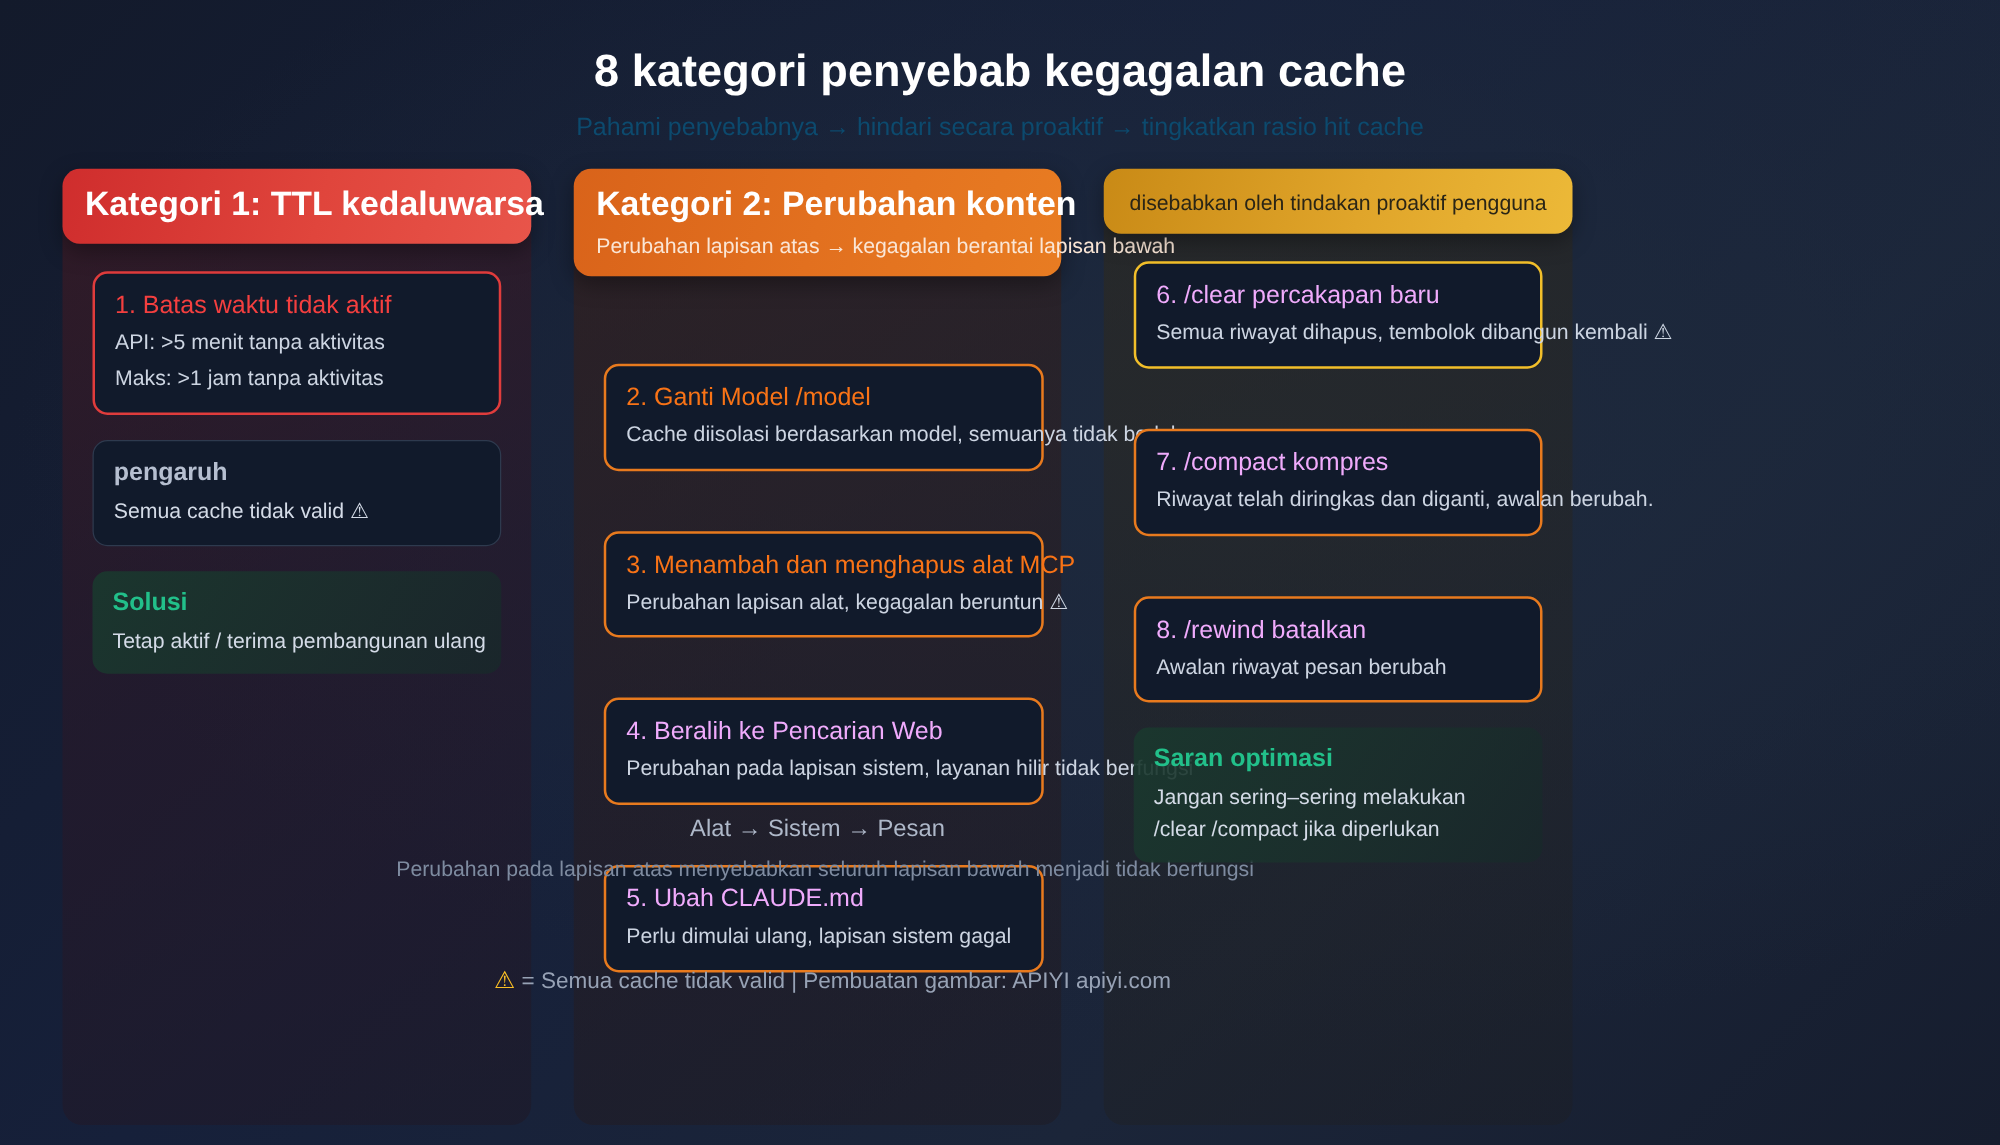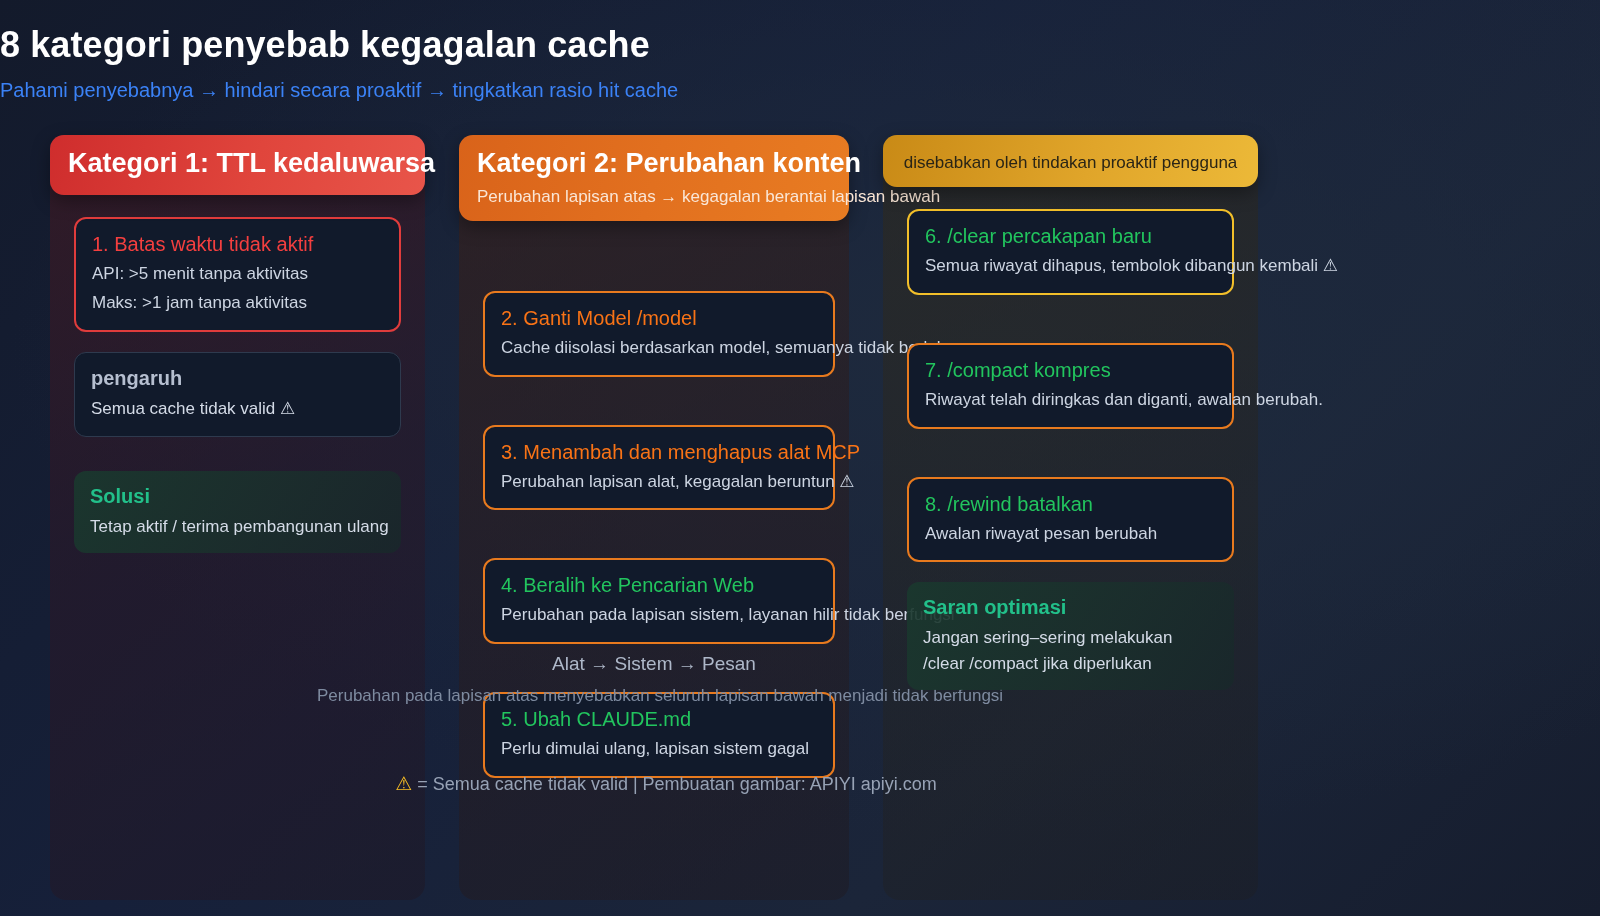--- a/index.html
+++ b/index.html
@@ -13,32 +13,32 @@
   body {
     font-family: "Liberation Sans", sans-serif;
     background:
       radial-gradient(ellipse 1400px 700px at 62% 38%, #1e2a3d 0%, rgba(30,42,61,0) 70%),
       linear-gradient(135deg, #131a2b 0%, #16203a 40%, #1b2539 70%, #161d2e 100%);
     color: #e6eaf2;
     position: relative;
   }
 
   
-  .page-head { padding-top: 24px; }
+  .page-head { text-align: center; padding-top: 36px; }
   .page-title {
     font-size: 36px;
     font-weight: bold;
     color: #ffffff;
     letter-spacing: .1px;
     line-height: 1.15;
   }
   .page-sub {
     margin-top: 14px;
     font-size: 20px;
-    color: #3b82f6;
+    color: #0c4a6e;
     font-weight: 400;
   }
 
   
   .columns {
     position: absolute;
     top: 135px;
     left: 0;
     width: 1600px;
     height: 640px;
@@ -130,37 +130,37 @@
   .card.outline-yellow { border: 2px solid #f2bf2a; }
 
   .card-title {
     font-size: 20px;
     font-weight: normal;
     line-height: 1.3;
     white-space: nowrap;
   }
   .t-red    { color: #f43f3f; }
   .t-orange { color: #f97316; }
-  .t-yellow { color: #22c55e; }
+  .t-yellow { color: #f0abfc; }
   .t-green  { color: #22c08a; }
   .t-grey   { color: #b6bfd0; }
 
   .card-line {
     font-size: 17px;
     line-height: 1.45;
     color: #cdd5e2;
     margin-top: 5px;
     white-space: nowrap;
   }
 
   
   .note {
     border-radius: 12px;
     padding: 12px 16px 14px;
-    margin-bottom: 34px;
+    margin-bottom: 20px;
   }
   .note-impact {
     background: #111a2b;
     border: 1px solid #2e3a4e;
   }
   .note-solution {
     background: linear-gradient(120deg, rgba(26,56,46,.92) 0%, rgba(26,48,44,.85) 55%, rgba(24,40,42,.8) 100%);
   }
   .note-title {
     font-size: 20px;

